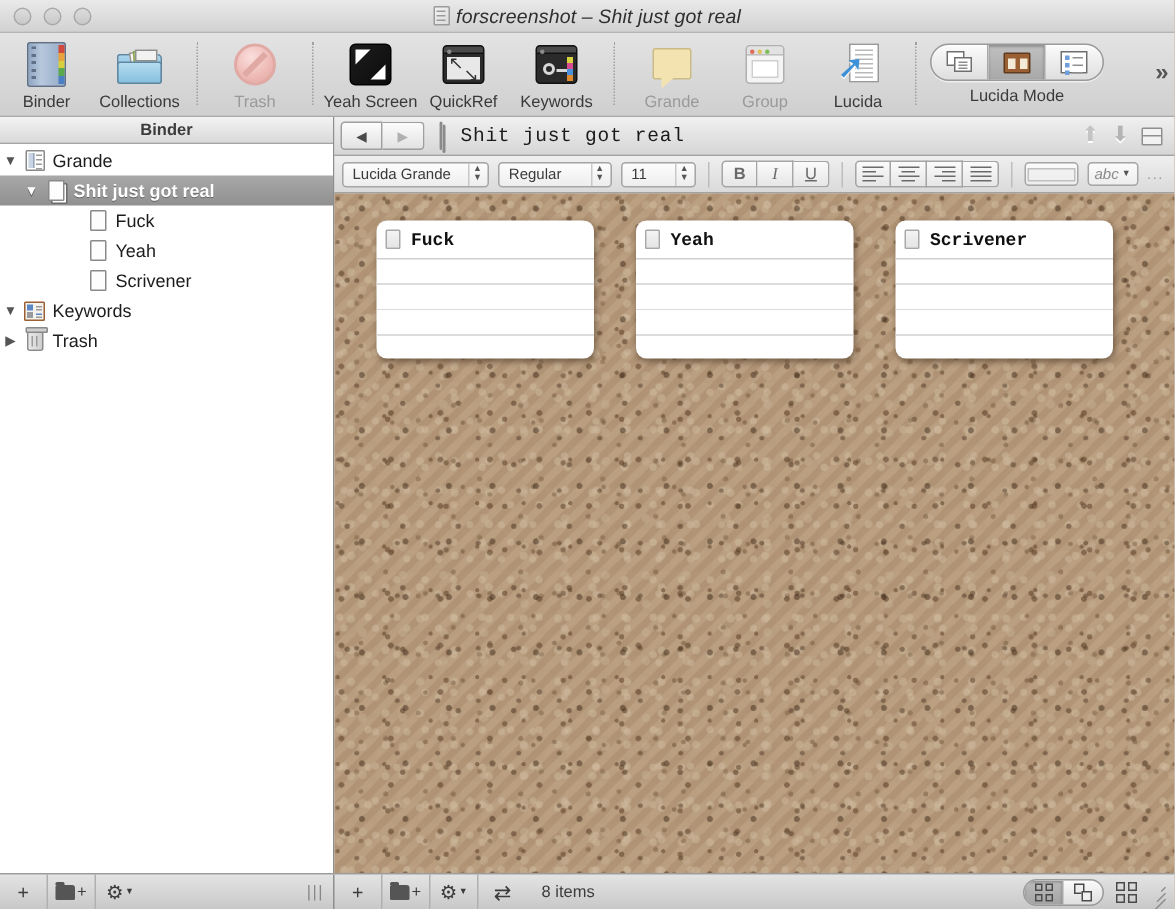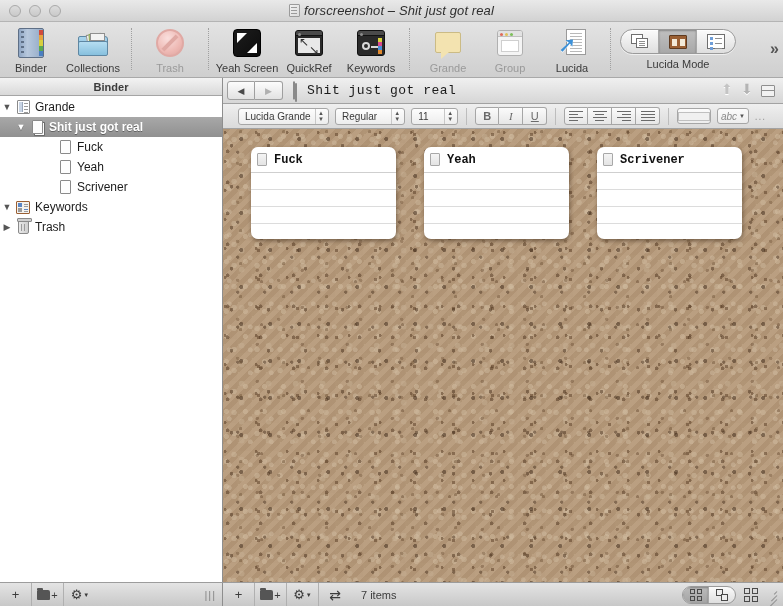--- a/index.html
+++ b/index.html
@@ -452,21 +452,21 @@
     width:14px;height:12px;border:1px solid #8f8f8f;border-radius:1px;
     background:#f2f2f2;position:relative;
   }
   .split-ic::after{content:"";position:absolute;left:0;right:0;top:4px;height:1px;background:#8f8f8f;}
 
   
   .formatbar{
     height:25px; flex:0 0 25px;
     background: linear-gradient(to bottom,#efefef 0%,#dadada 100%);
     border-bottom:1px solid #a2a2a2;
-    display:flex; align-items:center; padding:0 15px; gap:6px;
+    display:flex; align-items:center; padding:0 5px; gap:6px;
   }
   .combo{
     height:17px;
     background: linear-gradient(to bottom,#fdfdfd,#ededed);
     border:1px solid #a6a6a6; border-radius:3px;
     display:flex; align-items:center;
     font-size:10px; color:#3a3a3a;
     padding:0 2px 0 6px; cursor:default;
   }
   .combo .cv{ flex:1 1 auto; white-space:nowrap; }
@@ -994,21 +994,21 @@
             <span style="font-size:11px">+</span>
           </span>
       </div>
       <div class="fbtn">
         <span class="gear">⚙</span>
           <span class="caret-sm">▼</span>
       </div>
       <div class="fbtn noborder">
         <span style="font-size:14px">⇄</span>
       </div>
-      <span class="items-count">7 items</span>
+      <span class="items-count">8 items</span>
 
       <div class="view-seg">
         <div class="on">
           <span class="ic-grid4">
               <i></i>
               <i></i>
               <i></i>
               <i></i>
             </span>
         </div>

